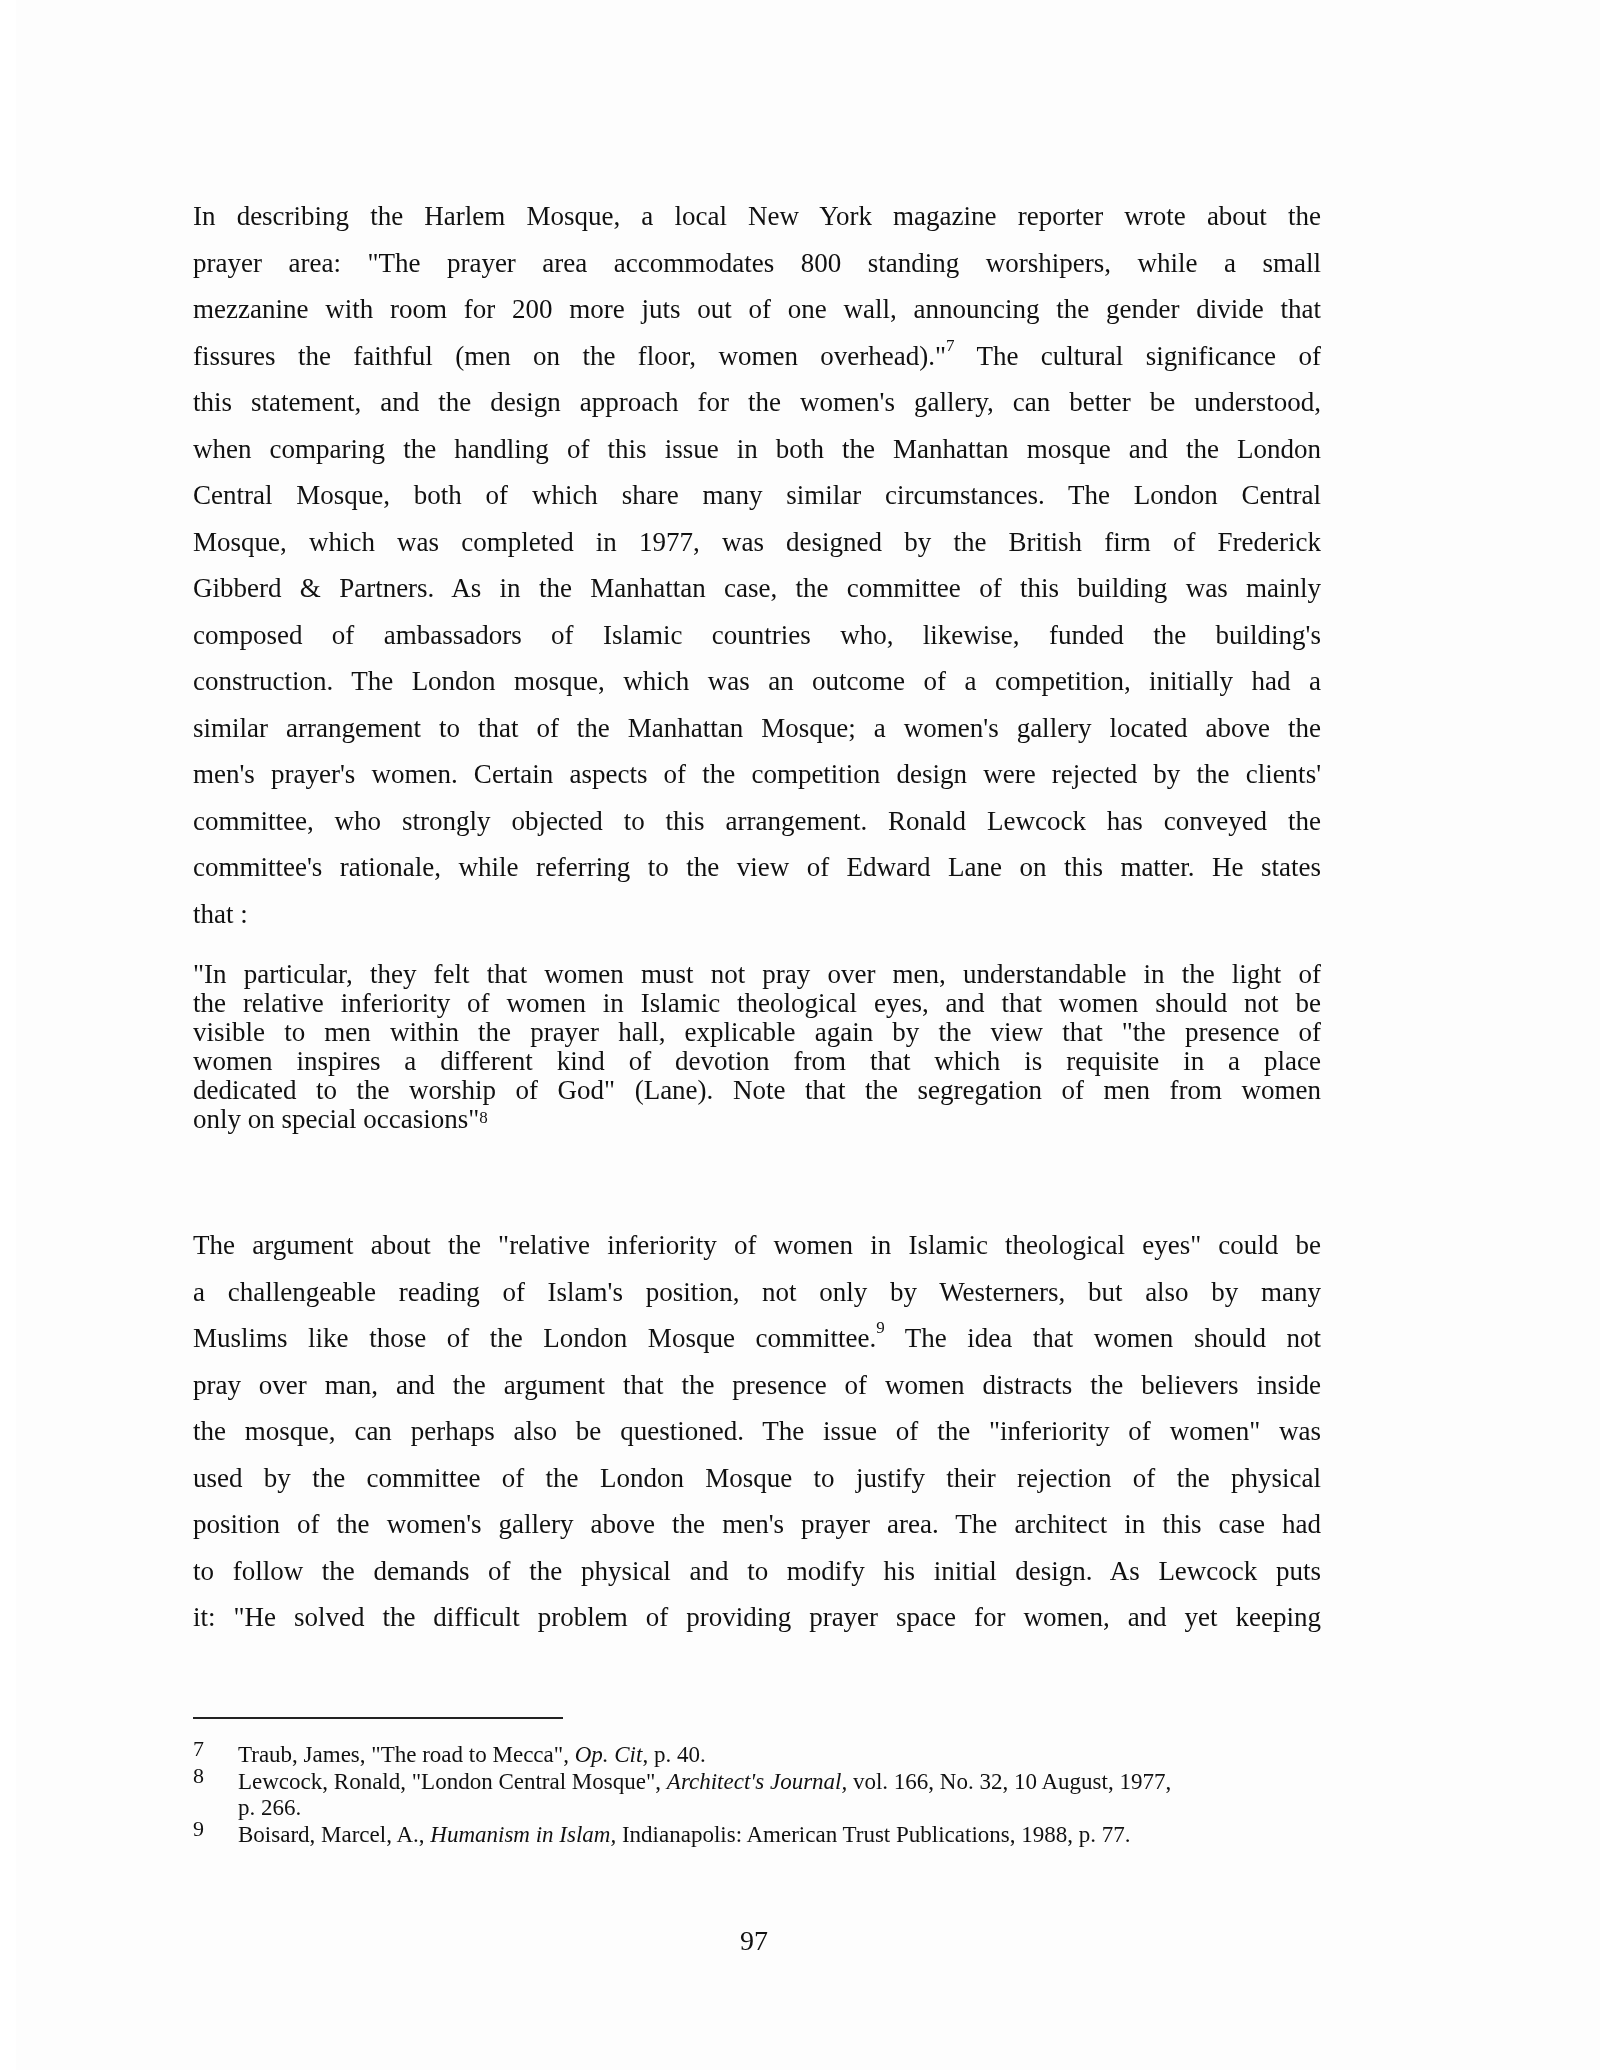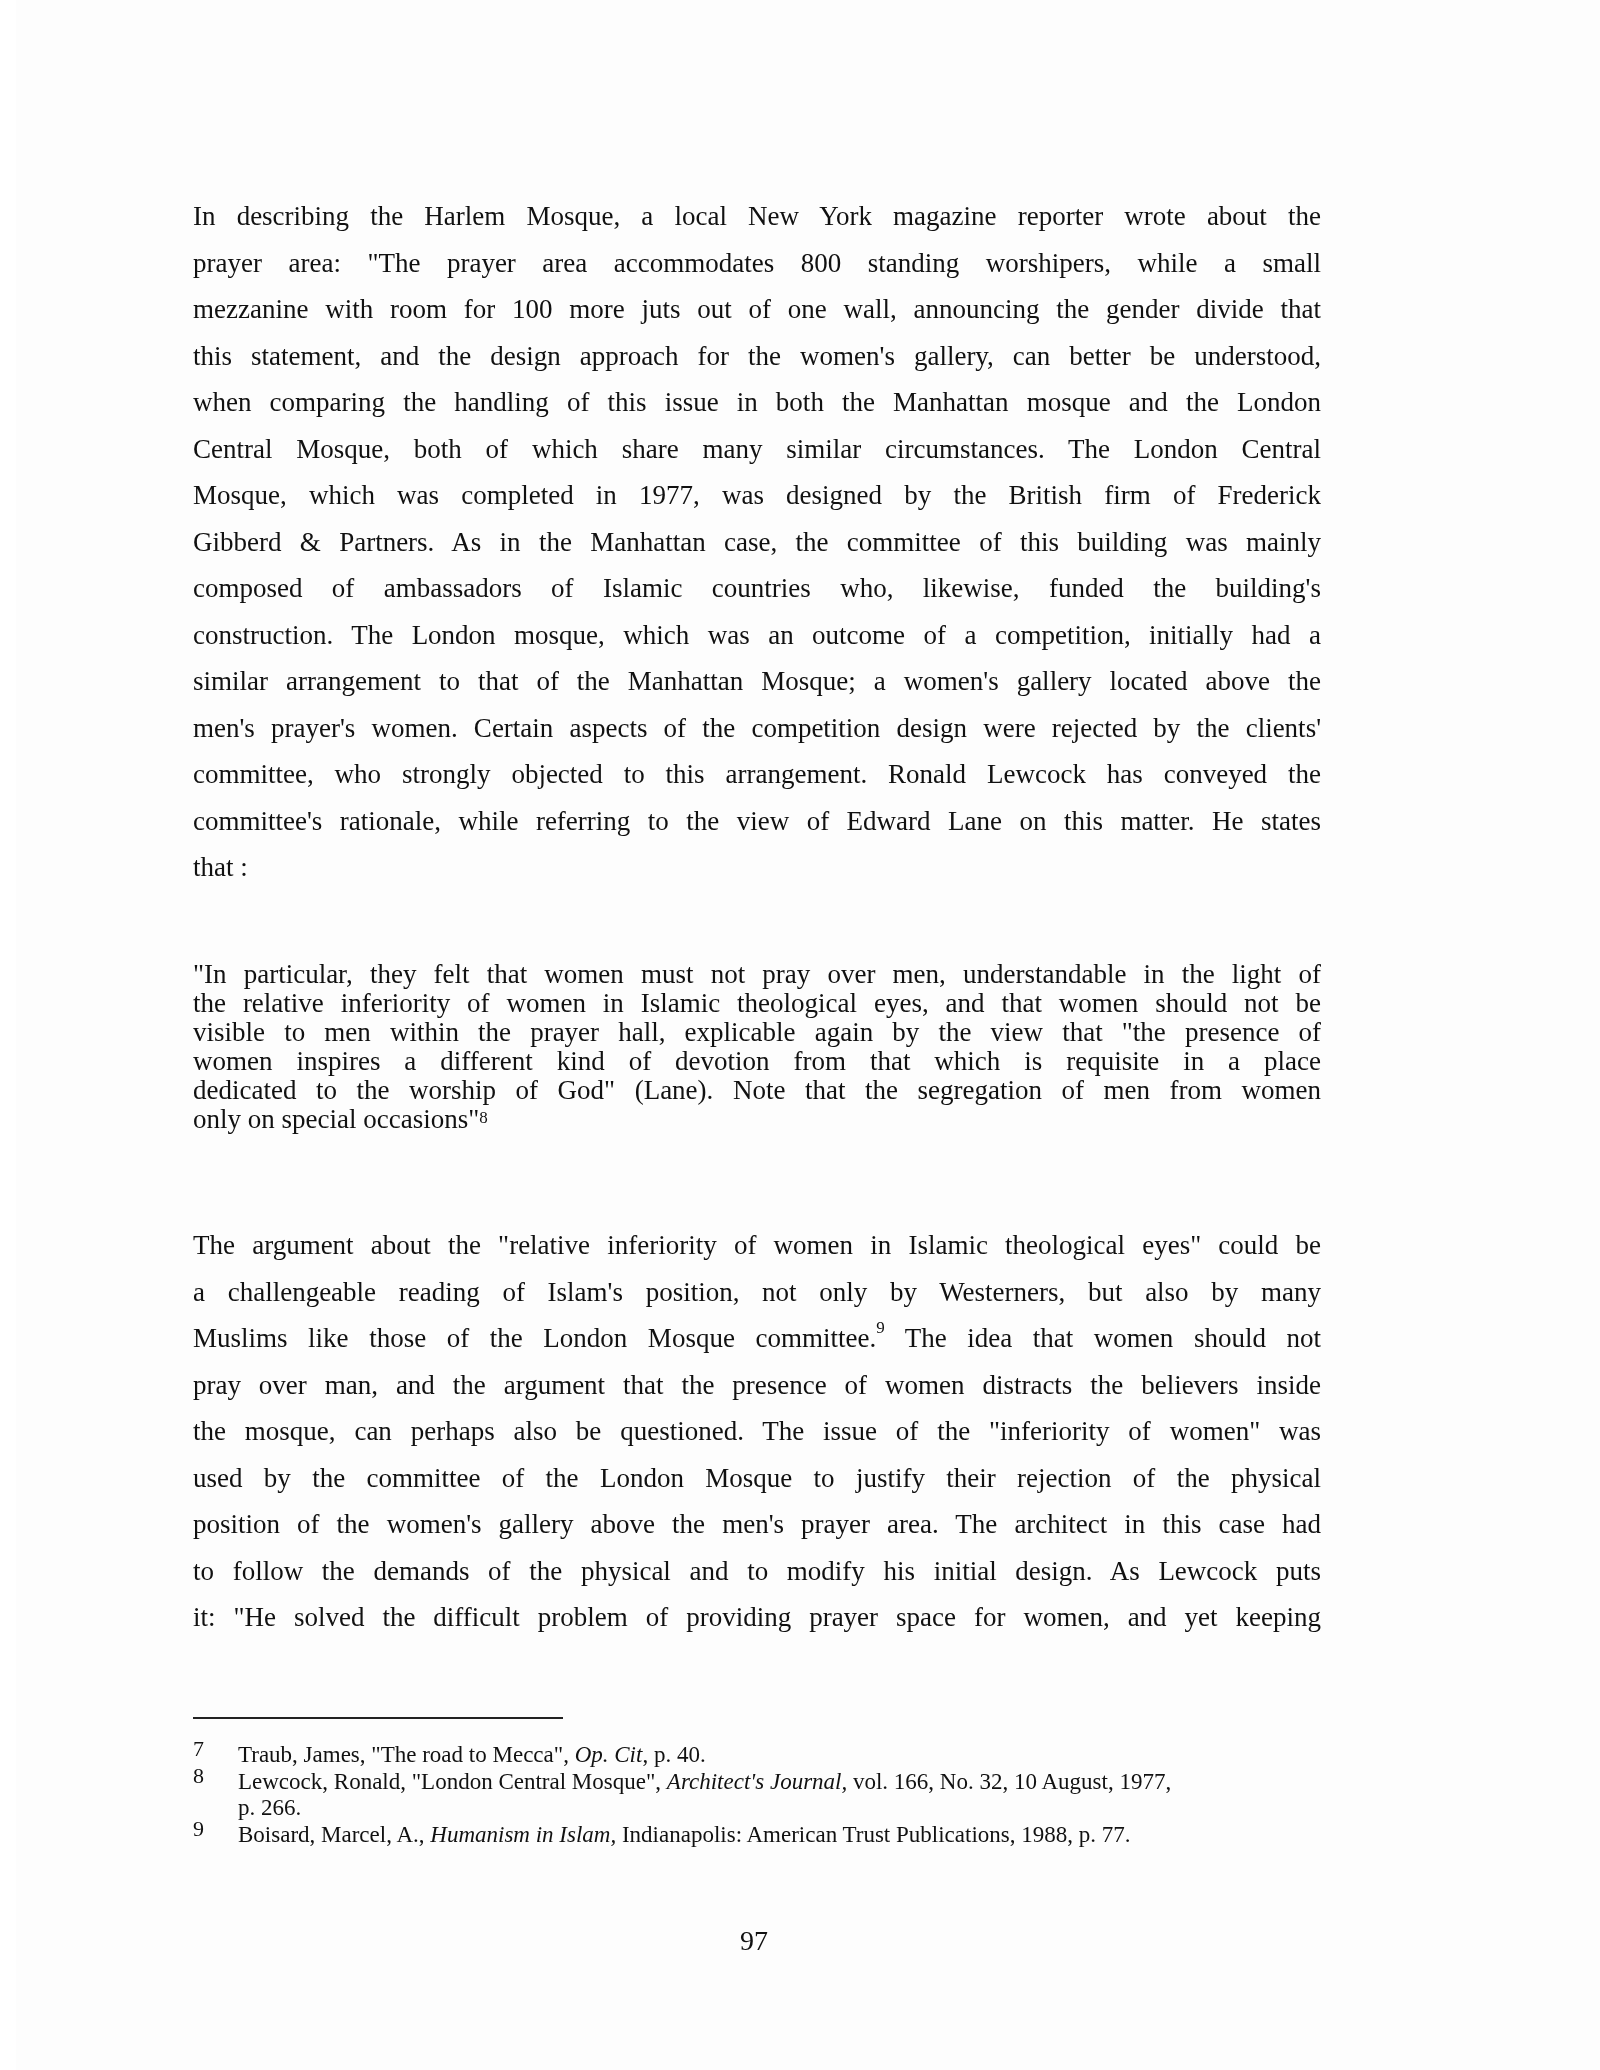--- a/index.html
+++ b/index.html
@@ -26,21 +26,22 @@
                  font-size: 28px; margin-left: -62px; }
 </style>
 </head>
 <body>
 
 <div class="page">
 
   <div class="para" id="para1">
     <span class="line">In describing the Harlem Mosque, a local New York magazine reporter wrote about the</span>
     <span class="line">prayer area: "The prayer area accommodates 800 standing worshipers, while a small</span>
-    <span class="line">mezzanine with room for 100 more juts out of one wall, announcing the gender divide that</span>
+    <span class="line">mezzanine with room for 200 more juts out of one wall, announcing the gender divide that</span>
+    <span class="line"><span>fissures the faithful (men on the floor, women overhead)."</span><sup>7</sup><span> The cultural significance of</span></span>
     <span class="line">this statement, and the design approach for the women's gallery, can better be understood,</span>
     <span class="line">when comparing the handling of this issue in both the Manhattan mosque and the London</span>
     <span class="line">Central Mosque, both of which share many similar circumstances. The London Central</span>
     <span class="line">Mosque, which was completed in 1977, was designed by the British firm of Frederick</span>
     <span class="line">Gibberd &amp; Partners. As in the Manhattan case, the committee of this building was mainly</span>
     <span class="line">composed of ambassadors of Islamic countries who, likewise, funded the building's</span>
     <span class="line">construction. The London mosque, which was an outcome of a competition, initially had a</span>
     <span class="line">similar arrangement to that of the Manhattan Mosque; a women's gallery located above the</span>
     <span class="line">men's prayer's women. Certain aspects of the competition design were rejected by the clients'</span>
     <span class="line">committee, who strongly objected to this arrangement. Ronald Lewcock has conveyed the</span>

